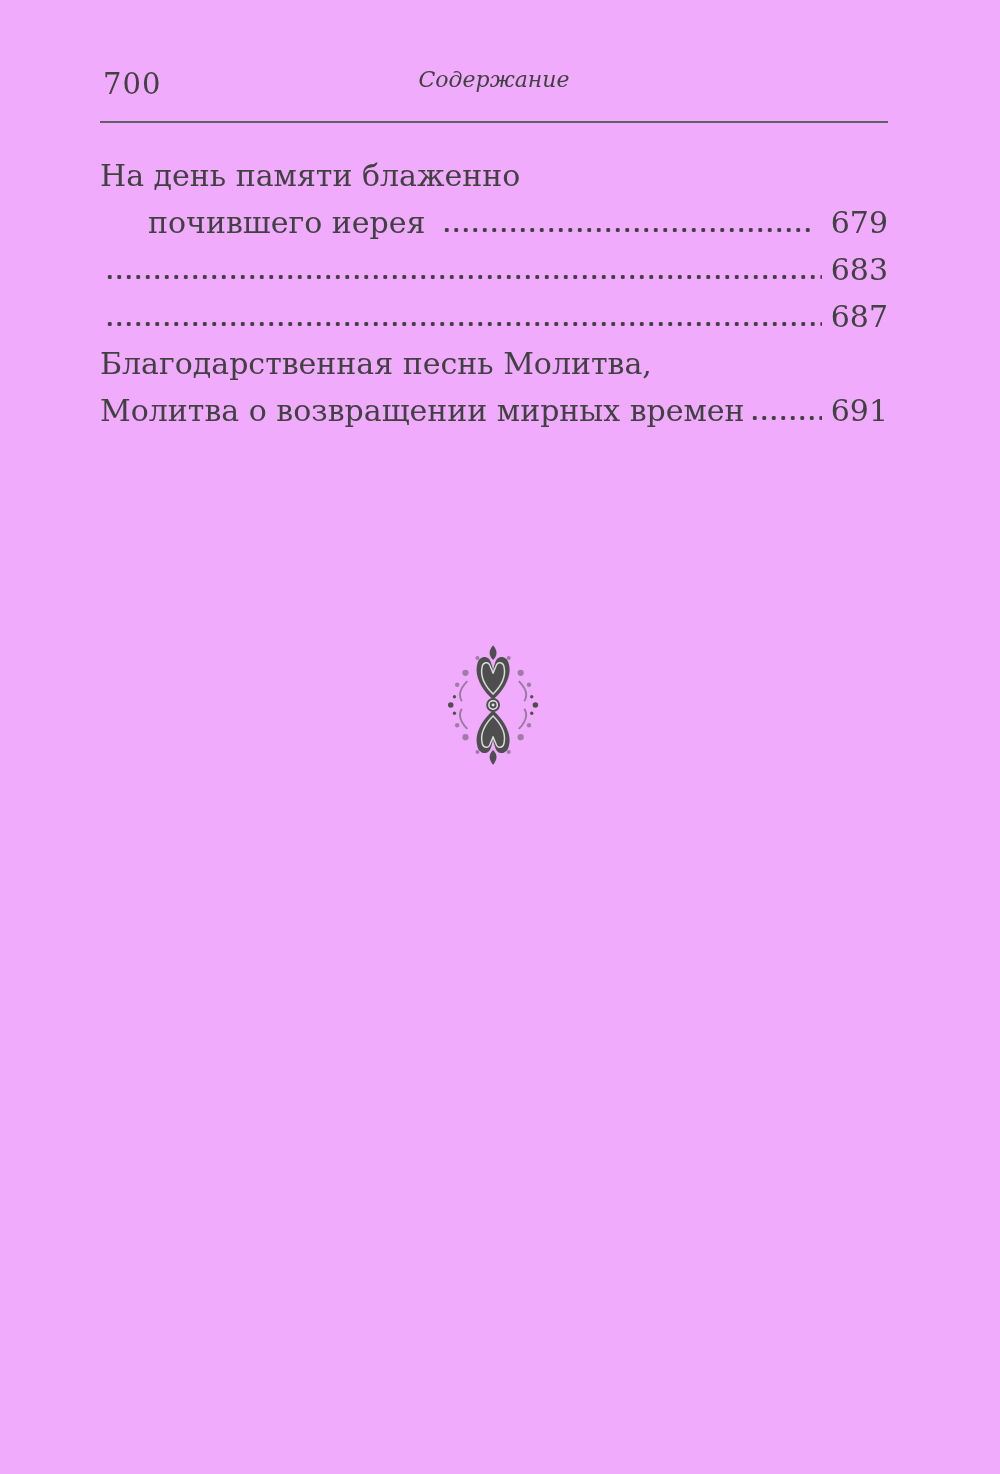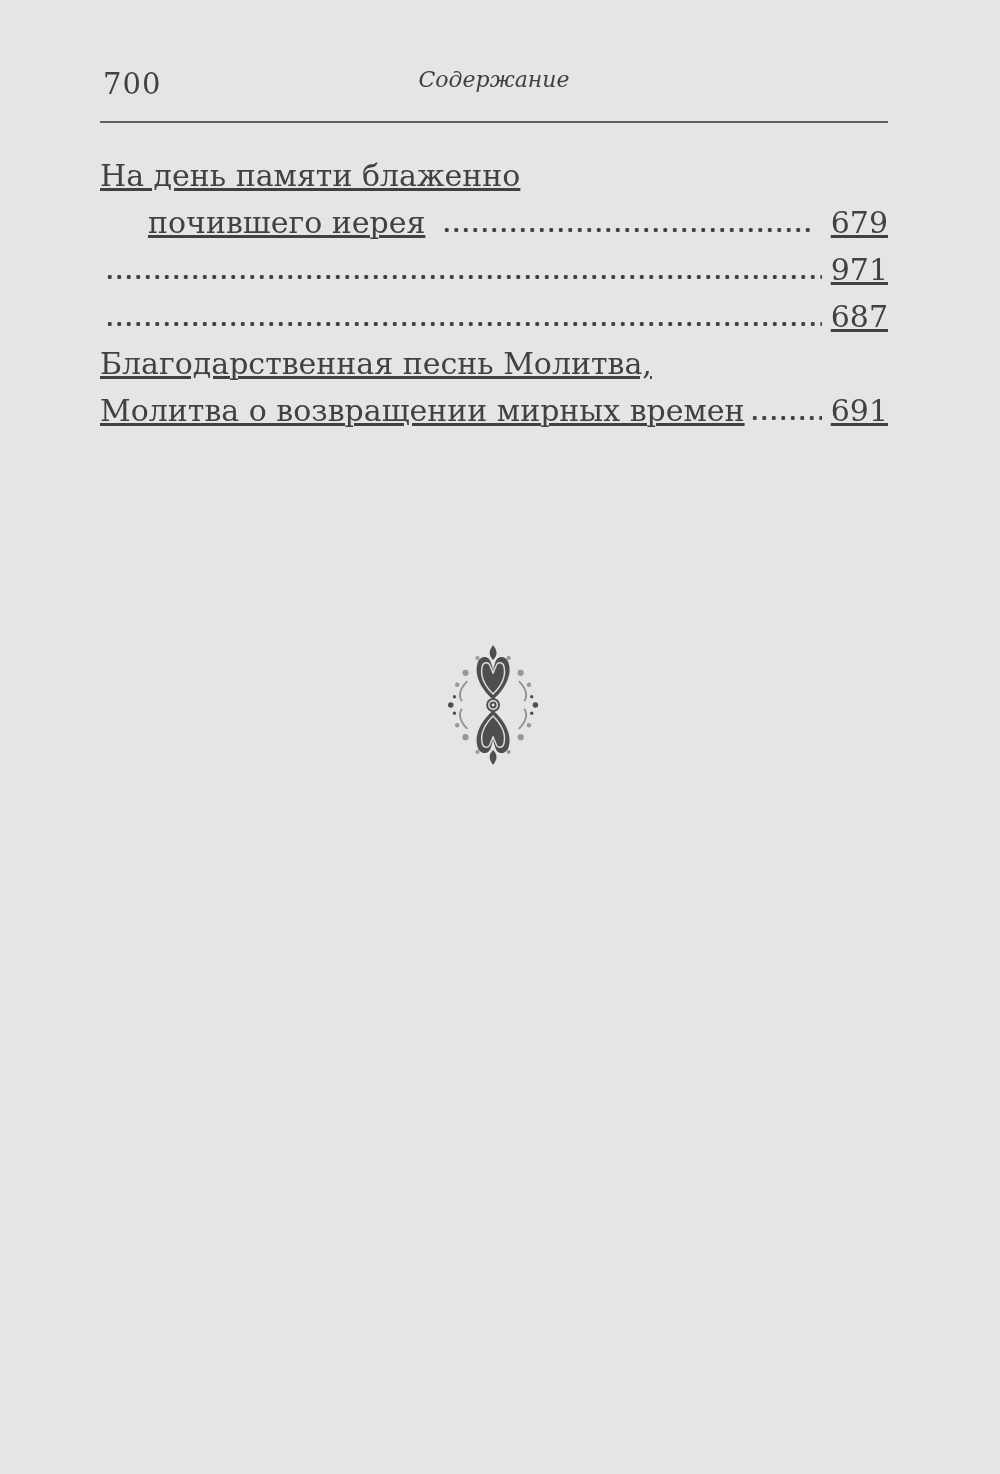--- a/index.html
+++ b/index.html
@@ -4,21 +4,21 @@
 <style>
   html, body {
     margin: 0;
     padding: 0;
     background: #ffffff;
   }
   .page {
     position: relative;
     width: 1000px;
     height: 1474px;
-    background: #e5e5e5;
+    background: #f0abfc;
     font-family: "DejaVu Serif", "Liberation Serif", serif;
     color: #414141;
     overflow: hidden;
   }
   .content {
     position: absolute;
     left: 100px;
     top: 0;
     width: 788px;
   }
@@ -54,21 +54,20 @@
     left: 0;
     top: 152px;
     width: 100%;
   }
   .row {
     display: flex;
     align-items: baseline;
     font-size: 30px;
     line-height: 47px;
     white-space: nowrap;
-    text-decoration: underline;
   }
   .row.cont { padding-left: 48px; gap: 12px; }
   .title { flex: 0 0 auto; }
   .dots {
     flex: 1 1 auto;
     height: 6px;
     margin: 0 1px 0 5px;
     background-image: radial-gradient(circle, #3f3f3f 1.9px, rgba(0,0,0,0) 2.4px);
     background-size: 9.5px 6px;
     background-repeat: repeat-x;
@@ -107,21 +106,21 @@
         <div class="row cont">
           <span class="title">почившего иерея</span>
           <span class="dots"></span>
           <span class="pagenum">679</span>
         </div>
       </div>
 
       <div class="entry">
         <div class="row">
           <span class="dots"></span>
-          <span class="pagenum">971</span>
+          <span class="pagenum">683</span>
         </div>
       </div>
 
 
       <div class="entry">
         <div class="row">
           <span class="dots"></span>
           <span class="pagenum">687</span>
         </div>
       </div>

